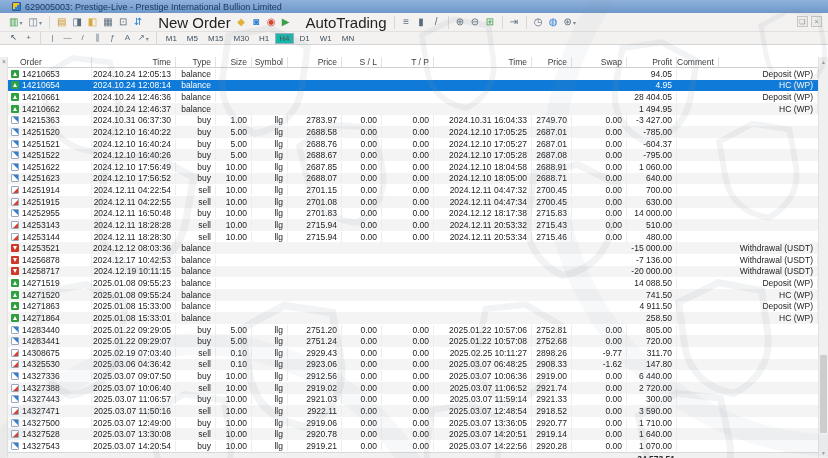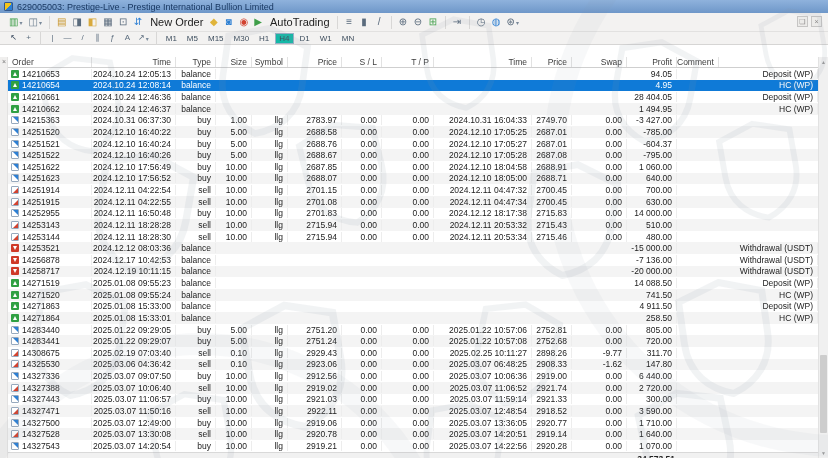--- a/index.html
+++ b/index.html
@@ -2,41 +2,41 @@
 <html><head>
 <meta charset="utf-8">
 <style>
   *{margin:0;padding:0;box-sizing:border-box}
   html,body{background:#d8d8d8}
   .app{position:relative;width:828px;height:458px;background:#fff;overflow:hidden;
        font-family:"Liberation Sans",sans-serif;font-size:9px;color:#1c1c1c;user-select:none}
 
   
   .titlebar{height:13px;background:linear-gradient(#8fb2dc,#6e97c9);display:flex;align-items:center;
-            padding:0 4px;gap:4px}
+            padding:0 12px;gap:4px}
   .logo{width:9px;height:9px;flex:none;border-radius:1px;
         background:linear-gradient(135deg,#f5c518 0 50%,#2d7fd3 50% 100%);border:1px solid #35598c}
   .title-text{color:#16355f;font-size:9px;white-space:nowrap;overflow:hidden}
 
   
   .menubar{height:12px;background:#f3f2f1;display:flex;align-items:center;padding-left:8px;
            border-bottom:1px solid #e6e5e4}
   .menu-item{padding:0 6px;color:#3a3a3a;font-size:9px;cursor:default}
 
   
   .toolbar1{height:19px;background:#f3f2f1;border-bottom:1px solid #e2e1e0;display:flex;
             align-items:center;padding-left:6px;position:relative}
   .toolbar2{height:13px;background:#f3f2f1;border-bottom:1px solid #d6d5d4;display:flex;
             align-items:center;padding-left:6px}
   .tbtn{height:15px;min-width:15px;display:flex;align-items:center;justify-content:center;
         padding:0 2px;color:#5a6b7d;font-size:10px;border:1px solid transparent;border-radius:2px}
   .toolbar2 .tbtn{height:11px;font-size:8px}
   .tbtn .gl{line-height:1}
   .tbtn .dd{font-size:6px;color:#7a8a9a;margin-left:1px}
-  .tlabel{font-size:11px;color:#222;margin-left:8px;white-space:nowrap}
+  .tlabel{font-size:15px;color:#222;margin-left:16px;white-space:nowrap}
   .sep{width:1px;height:13px;background:#d8d7d6;margin:0 4px;flex:none}
   .tf-btn{font-size:8px;color:#3e4e5e;padding:0 3px;height:11px;line-height:10px;
           border:1px solid transparent;margin:0 1px}
   .tf-btn.active{border:1px solid #9ab0c6;background:#14b8a6}
   .winbtns{position:absolute;right:6px;top:3px;display:flex;gap:3px}
   .winbtn{width:11px;height:11px;border:1px solid #c6c5c4;background:#ecebe9;color:#8b8a89;
           font-size:7px;display:flex;align-items:center;justify-content:center}
 
   
   .gutter{position:absolute;left:0;top:57px;bottom:0;width:8px;background:#f0efee;
@@ -46,21 +46,21 @@
            border-left:1px solid #e2e2e2;z-index:2}
   .varrow{height:10px;display:flex;align-items:center;justify-content:center;color:#9a9a9a;font-size:5px}
   .varrow.bottom{position:absolute;bottom:0;left:0;right:0}
   .vthumb{position:absolute;left:1px;right:1px;top:298px;height:78px;background:#cdcdcd;border-radius:1px}
 
   
   .table{position:absolute;left:8px;top:57px;right:10px;bottom:0;font-size:8.5px;background:#fff}
   .thead{display:flex;height:11px;border-bottom:1px solid #cfcfcf;background:#fff;color:#3c3c3c}
   .th{display:flex;align-items:center;justify-content:flex-end;padding-right:4px;
       border-right:1px solid #e2e2e2;white-space:nowrap;overflow:hidden}
-  .th.c-order{justify-content:flex-start;padding-left:4px}
+  .th.c-order{justify-content:flex-start;padding-left:12px}
   .rows{position:absolute;top:11px;left:0;right:0;bottom:0;overflow:hidden}
   .row{display:flex;height:11.64px;align-items:center;background:#fff}
   .row.stripe{background:#f4f4f4}
   .row.selected{background:#0f7ad7;color:#fff}
   .cell{display:flex;align-items:center;justify-content:flex-end;padding-right:4px;
         border-right:1px solid #ededed;white-space:nowrap;overflow:hidden}
   .row.selected .cell{border-right-color:#0f7ad7}
   .cell.c-order{justify-content:flex-start;padding-left:3px;gap:3px}
   .cell.c-comment{flex:1}
   

